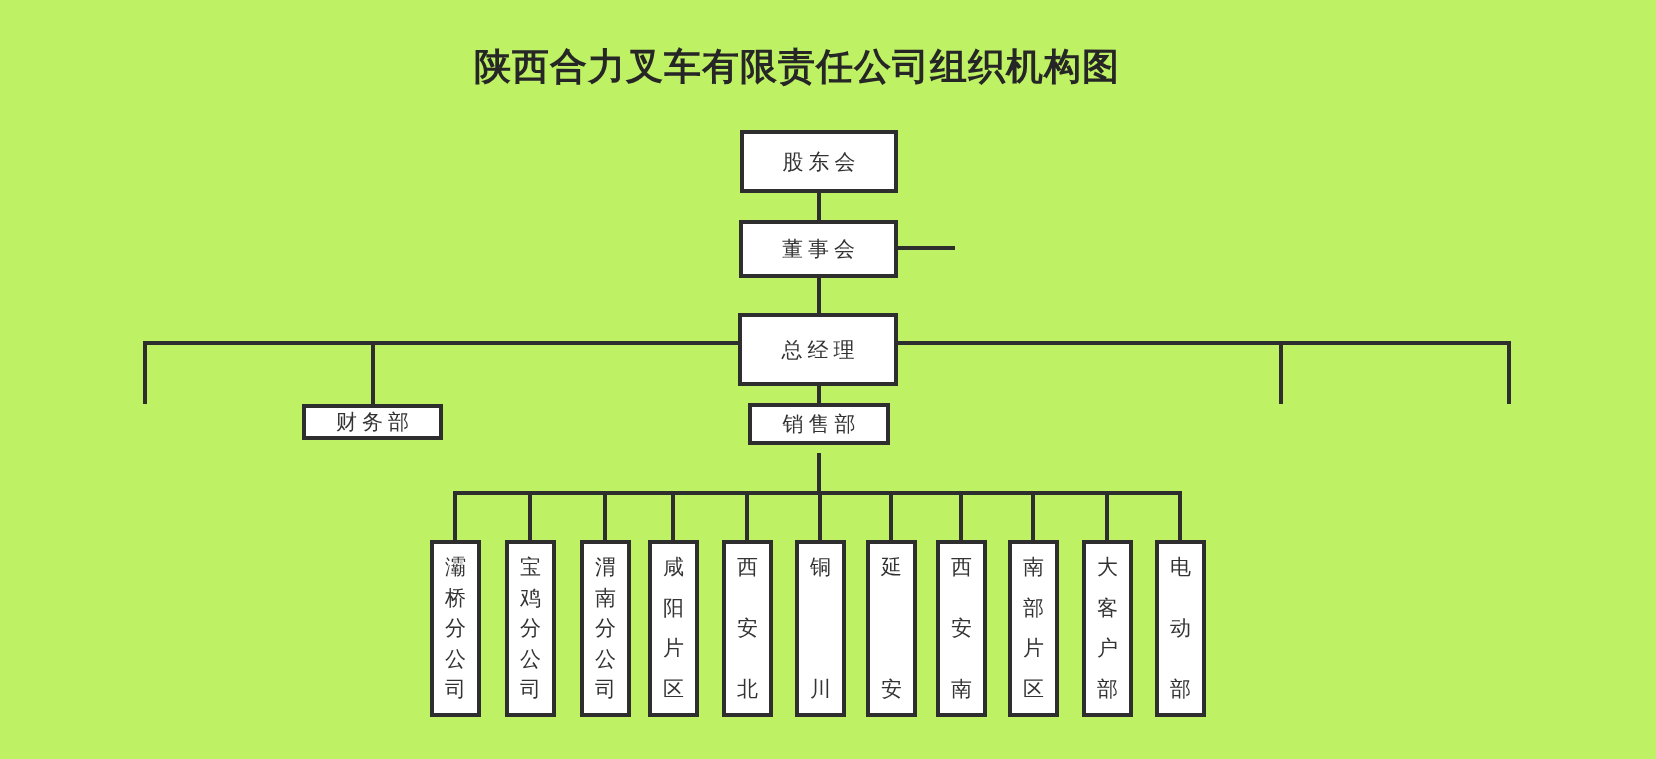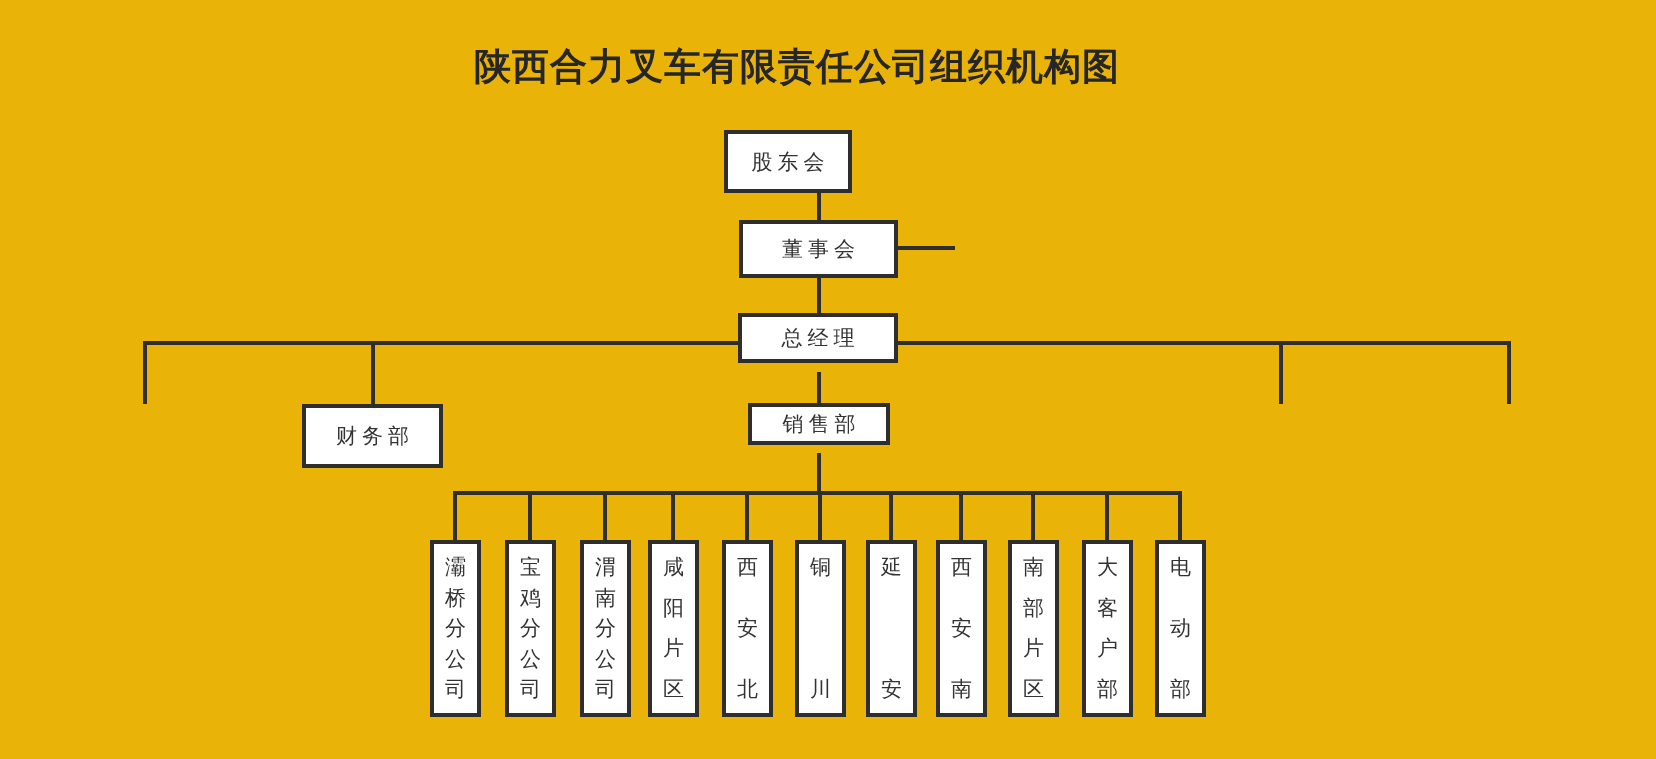--- a/index.html
+++ b/index.html
@@ -1,17 +1,17 @@
 <!DOCTYPE html>
 <html><head>
 <meta charset="utf-8">
 <style>
   html,body{margin:0;padding:0;background:#ffffff;}
   .canvas{
-    position:relative;width:1656px;height:759px;background:#eab308;overflow:hidden;
+    position:relative;width:1656px;height:759px;background:#bef264;overflow:hidden;
     font-family:"Liberation Serif","DejaVu Serif",serif;
   }
   .title{
     position:absolute;top:47px;left:0;width:1594px;margin:0;text-align:center;
     font-family:"Liberation Sans","DejaVu Sans",sans-serif;
     font-size:37px;font-weight:bold;color:#262626;line-height:1.1;letter-spacing:1px;
   }
   .line{position:absolute;background:#2e2e2e;}
   .line.h{height:4px;}
   .line.v{width:4px;}
@@ -53,25 +53,25 @@
   <div class="line v" style="left:603px;top:491px;height:49px"></div>
   <div class="line v" style="left:671px;top:491px;height:49px"></div>
   <div class="line v" style="left:745px;top:491px;height:49px"></div>
   <div class="line v" style="left:818px;top:491px;height:49px"></div>
   <div class="line v" style="left:889px;top:491px;height:49px"></div>
   <div class="line v" style="left:959px;top:491px;height:49px"></div>
   <div class="line v" style="left:1031px;top:491px;height:49px"></div>
   <div class="line v" style="left:1105px;top:491px;height:49px"></div>
   <div class="line v" style="left:1178px;top:491px;height:49px"></div>
 
-  <div class="node" style="left:724px;top:130px;width:128px;height:63px">股东会</div>
+  <div class="node" style="left:740px;top:130px;width:158px;height:63px">股东会</div>
   <div class="node" style="left:739px;top:220px;width:159px;height:58px">董事会</div>
-  <div class="node" style="left:738px;top:313px;width:160px;height:50px">总经理</div>
+  <div class="node" style="left:738px;top:313px;width:160px;height:73px">总经理</div>
 
-  <div class="node" style="left:302px;top:404px;width:141px;height:64px">财务部</div>
+  <div class="node" style="left:302px;top:404px;width:141px;height:36px">财务部</div>
   <div class="node" style="left:748px;top:403px;width:142px;height:42px">销售部</div>
 
   <div class="vnode vchars" style="left:430px">
       <span>灞</span>
       <span>桥</span>
       <span>分</span>
       <span>公</span>
       <span>司</span>
     </div>
   <div class="vnode vchars" style="left:505px">

